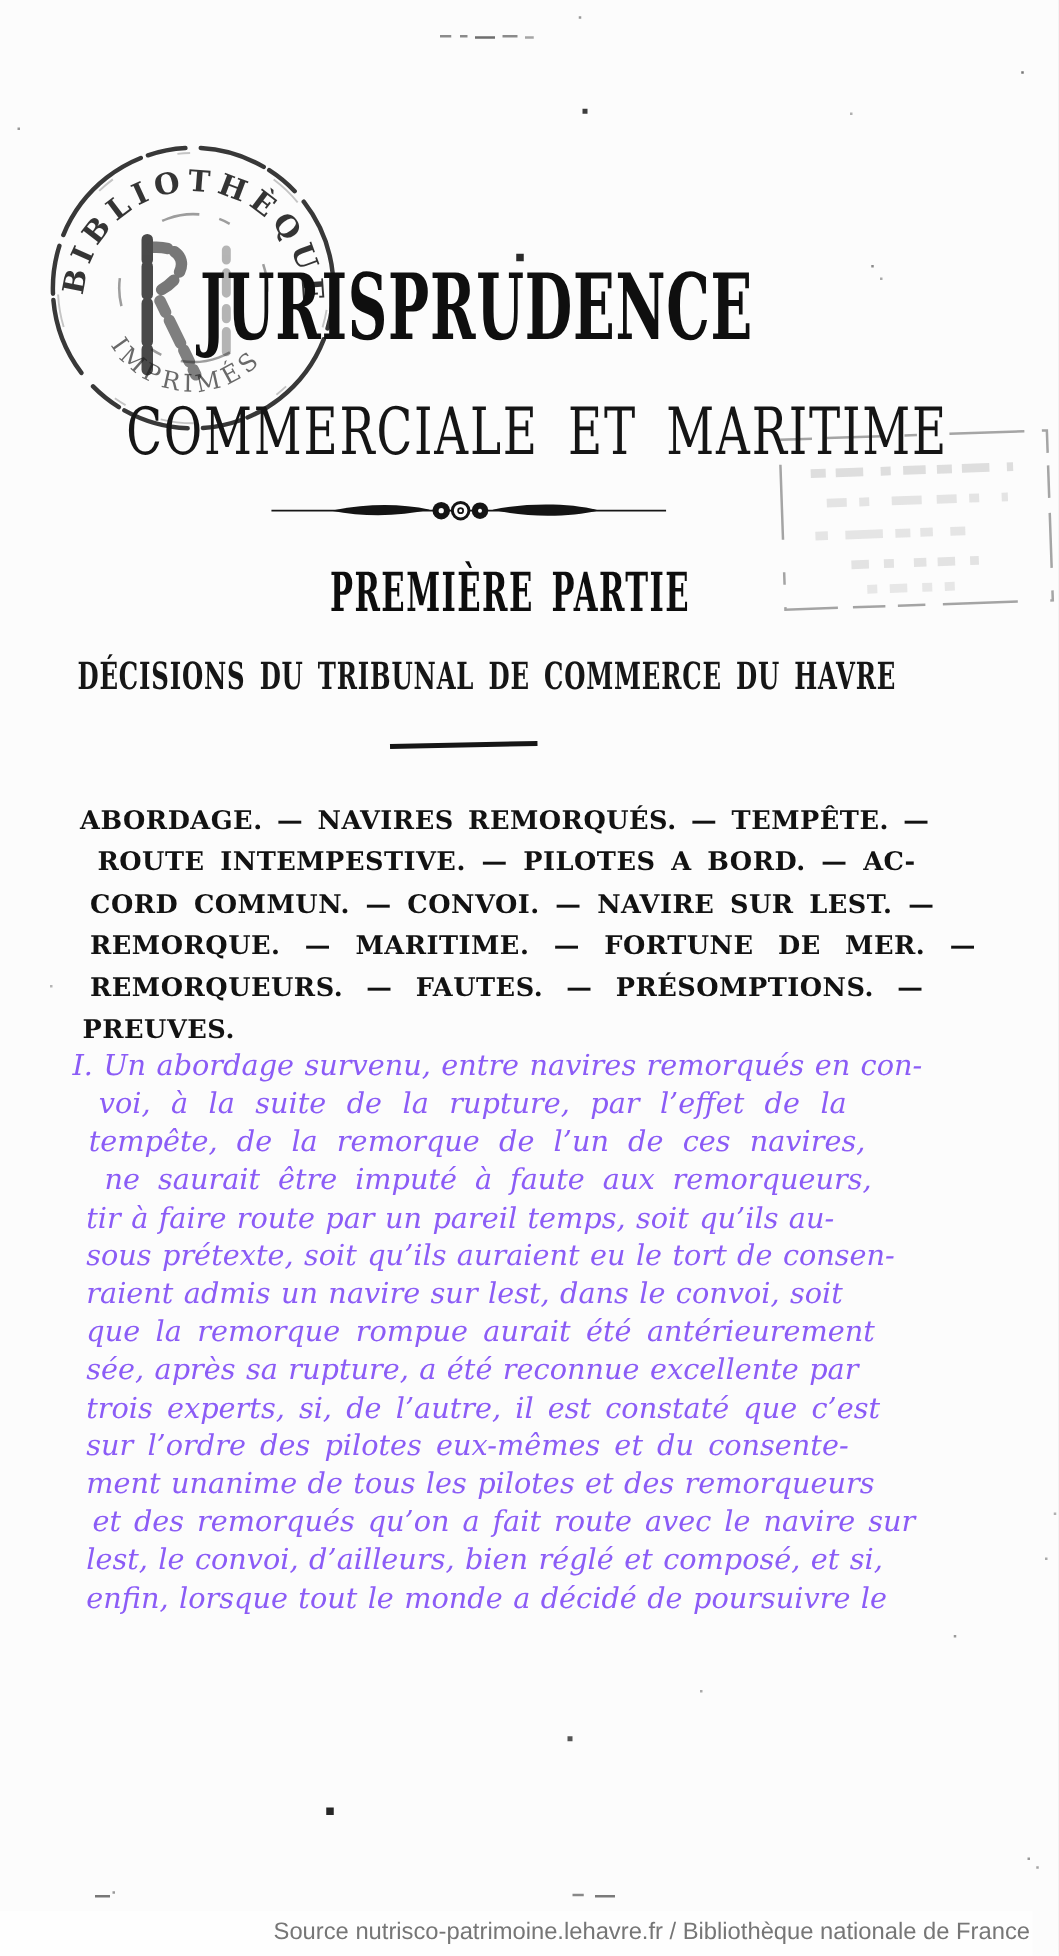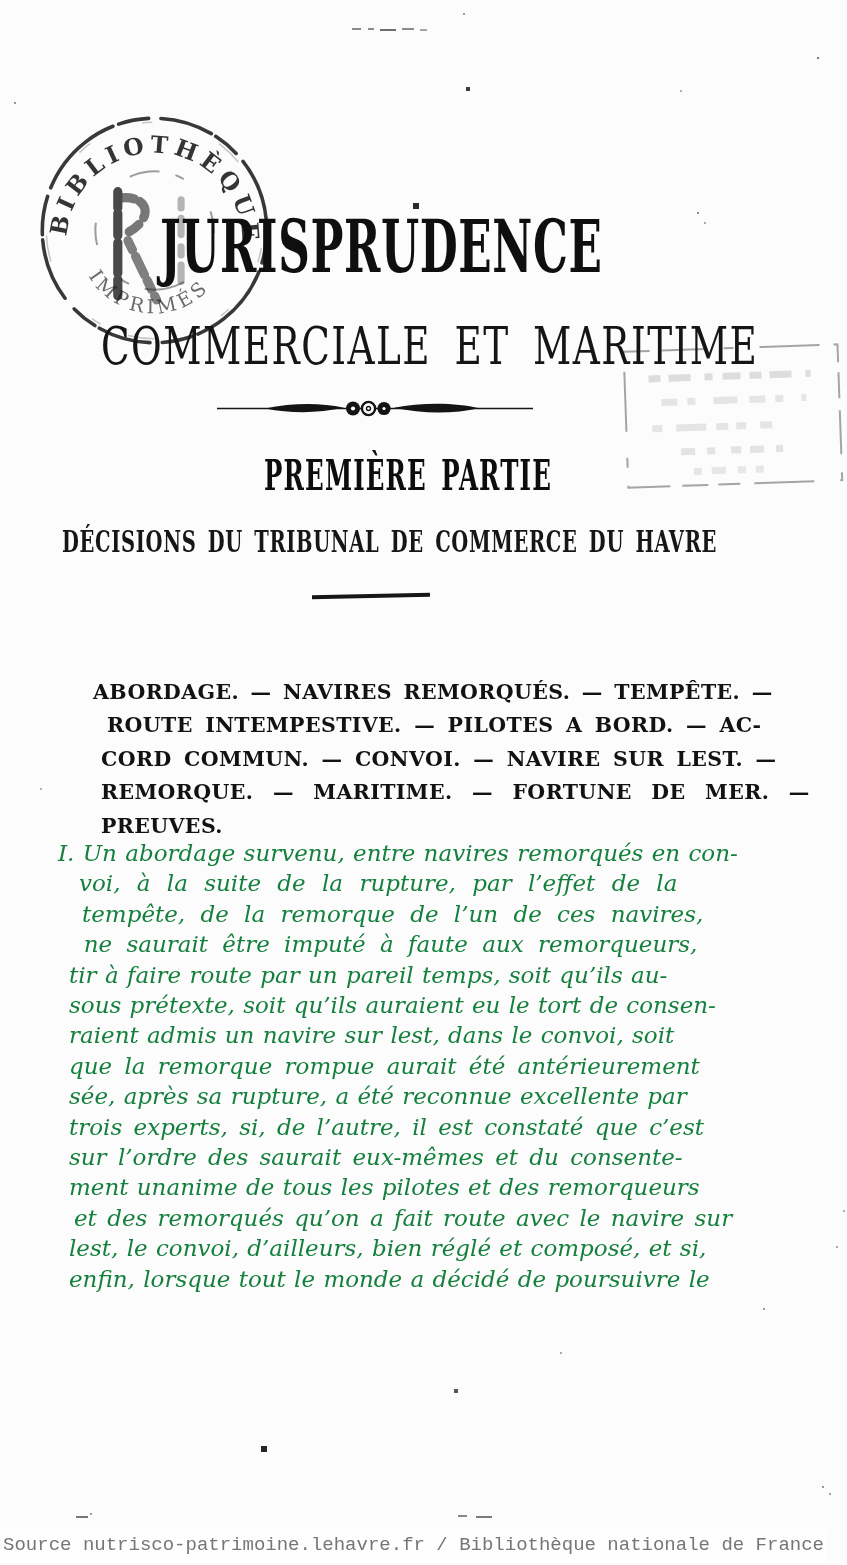--- a/index.html
+++ b/index.html
@@ -31,40 +31,40 @@
     letter-spacing:1px;word-spacing:6px;white-space:nowrap;color:#161616;
     transform:scaleX(.65);transform-origin:0 0;
   }
   .short-rule{
     left:312px;top:594px;width:118px;height:4px;background:#161616;
     transform:rotate(-1.2deg);
   }
 
   
   .subject-block{
-    left:64px;top:676px;width:650px;
+    left:64px;top:640px;width:650px;
     font-size:20.5px;font-weight:bold;letter-spacing:.4px;word-spacing:4px;
-    line-height:33.4px;color:#121212;margin-left:29px;
+    line-height:33.4px;color:#121212;
   }
   .subject-block>div{white-space:nowrap;}
   .subject-block>div:nth-child(2){margin-left:14px;word-spacing:5px;}
   .subject-block>div:nth-child(3){margin-left:8px;word-spacing:5px;}
   .subject-block>div:nth-child(4){margin-left:8px;word-spacing:12px;}
   .subject-block>div:nth-child(5){margin-left:8px;word-spacing:11px;}
   .subject-block>div:nth-child(6){margin-left:2px;}
 
   
   .body-block{
     left:58px;top:838px;width:645px;
-    font-size:23px;font-style:italic;line-height:30.4px;color:#15803d;
+    font-size:23px;font-style:italic;line-height:30.4px;color:#8b5cf6;
   }
   .body-block>div{white-space:nowrap;word-spacing:1px;margin-left:11px;}
   .body-block>div:nth-child(1){margin-left:0;}
   .body-block>div:nth-child(2){margin-left:21px;word-spacing:9px;}
-  .body-block>div:nth-child(3){margin-left:24px;word-spacing:8px;}
+  .body-block>div:nth-child(3){margin-left:13px;word-spacing:8px;}
   .body-block>div:nth-child(4){margin-left:20px;word-spacing:7px;text-align:center;}
   .body-block>div:nth-child(8){word-spacing:5px;}
   .body-block>div:nth-child(10){word-spacing:4px;text-align:right;}
   .body-block>div:nth-child(11){word-spacing:4px;}
   .body-block>div:nth-child(13){word-spacing:3px;margin-left:16px;}
 
   
   .specks{left:0;top:0;width:2px;height:2px;background:transparent;
     box-shadow:
       467px 88px 0 1px #3d3d3d, 415px 205px 0 2px #2a2a2a,
@@ -75,21 +75,21 @@
       263px 1448px 0 2px #262626, 822px 1486px 0 0 #999,
       829px 1493px 0 0 #a5a5a5, 763px 1308px 0 0 #999,
       90px 1513px 0 0 #9a9a9a, 560px 1352px 0 0 #aaa,
       455px 1390px 0 1px #555, 680px 90px 0 0 #b0b0b0;
   }
   .dash{position:absolute;background:#8b8b8b;height:2px;}
 
   
   .footer{
     left:0;bottom:0;width:826px;height:36px;background:#fefefe;
-    font-family:Liberation Mono, monospace;font-size:19px;color:#767676;
+    font-family:Liberation Sans, sans-serif;font-size:19px;color:#767676;
     text-align:right;line-height:33px;padding-right:2px;box-sizing:border-box;
   }
 </style>
 </head>
 <body>
 
 <div id="page">
 
   <div class="abs specks"></div>
   <div class="dash" style="left:352px;top:28px;width:9px;"></div>
@@ -155,35 +155,36 @@
 
   <div class="abs part-heading">PREMIÈRE PARTIE</div>
   <div class="abs section-heading">DÉCISIONS DU TRIBUNAL DE COMMERCE DU HAVRE</div>
   <div class="abs short-rule"></div>
 
   <div class="abs subject-block">
     <div>ABORDAGE. — NAVIRES REMORQUÉS. — TEMPÊTE. —</div>
     <div>ROUTE INTEMPESTIVE. — PILOTES A BORD. — AC-</div>
     <div>CORD COMMUN. — CONVOI. — NAVIRE SUR LEST. —</div>
     <div>REMORQUE. — MARITIME. — FORTUNE DE MER. —</div>
+    <div>REMORQUEURS. — FAUTES. — PRÉSOMPTIONS. —</div>
     <div>PREUVES.</div>
   </div>
 
   <div class="abs body-block">
     <div>I. Un abordage survenu, entre navires remorqués en con-</div>
     <div>voi, à la suite de la rupture, par l’effet de la</div>
     <div>tempête, de la remorque de l’un de ces navires,</div>
     <div>ne saurait être imputé à faute aux remorqueurs,</div>
     <div>tir à faire route par un pareil temps, soit qu’ils au-</div>
     <div>sous prétexte, soit qu’ils auraient eu le tort de consen-</div>
     <div>raient admis un navire sur lest, dans le convoi, soit</div>
     <div>que la remorque rompue aurait été antérieurement</div>
     <div>sée, après sa rupture, a été reconnue excellente par</div>
     <div>trois experts, si, de l’autre, il est constaté que c’est</div>
-    <div>sur l’ordre des saurait eux-mêmes et du consente-</div>
+    <div>sur l’ordre des pilotes eux-mêmes et du consente-</div>
     <div>ment unanime de tous les pilotes et des remorqueurs</div>
     <div>et des remorqués qu’on a fait route avec le navire sur</div>
     <div>lest, le convoi, d’ailleurs, bien réglé et composé, et si,</div>
     <div>enfin, lorsque tout le monde a décidé de poursuivre le</div>
   </div>
 
   <div class="abs footer">Source nutrisco-patrimoine.lehavre.fr / Bibliothèque nationale de France</div>
 
 </div>
 

